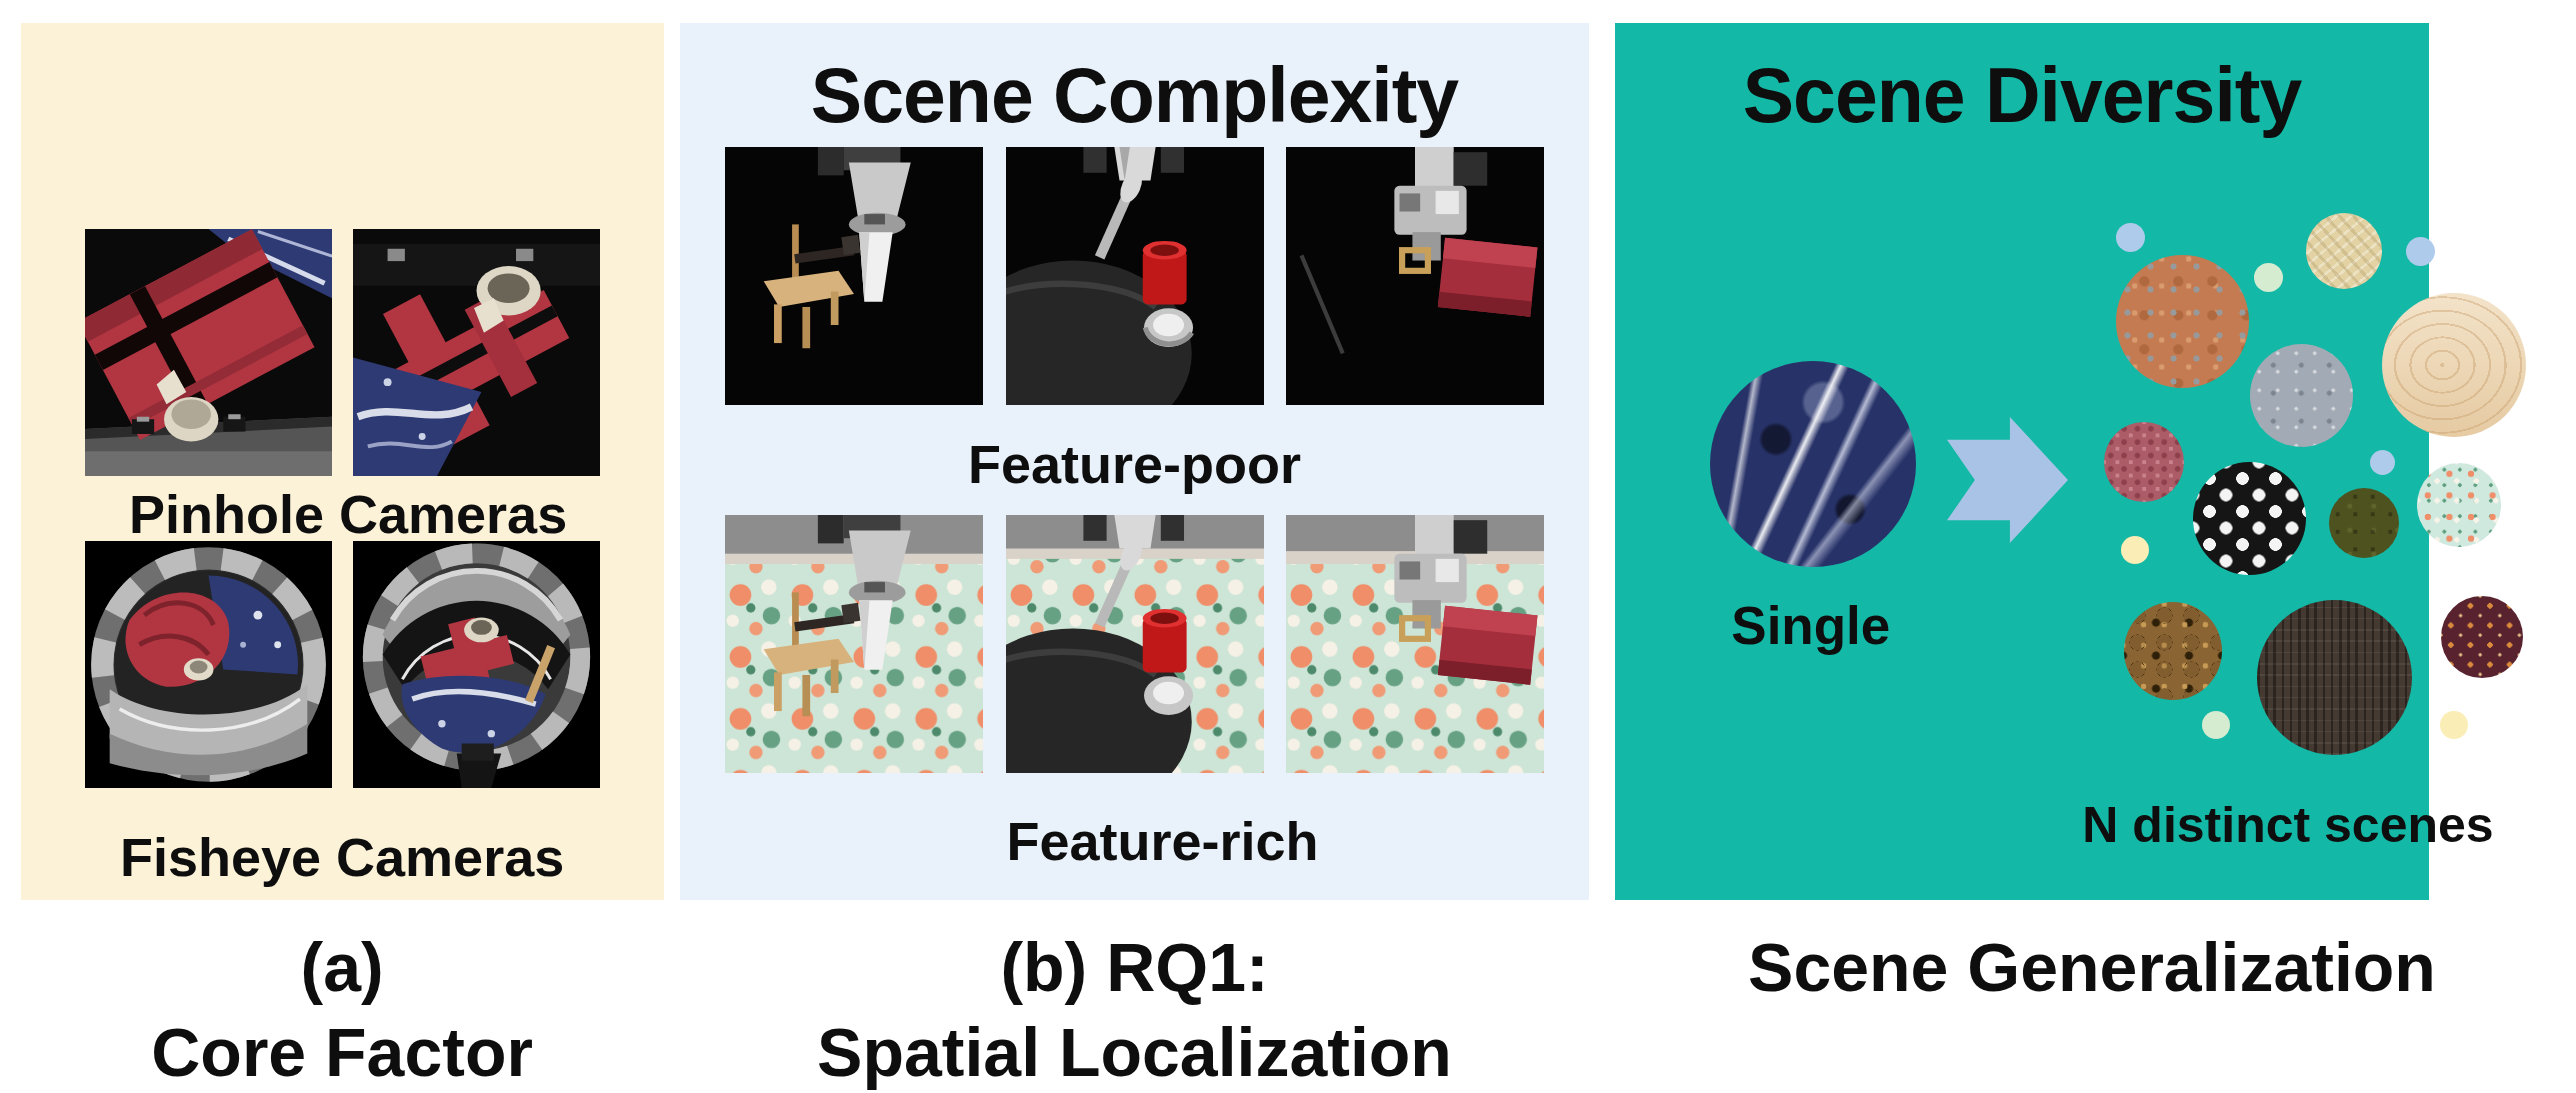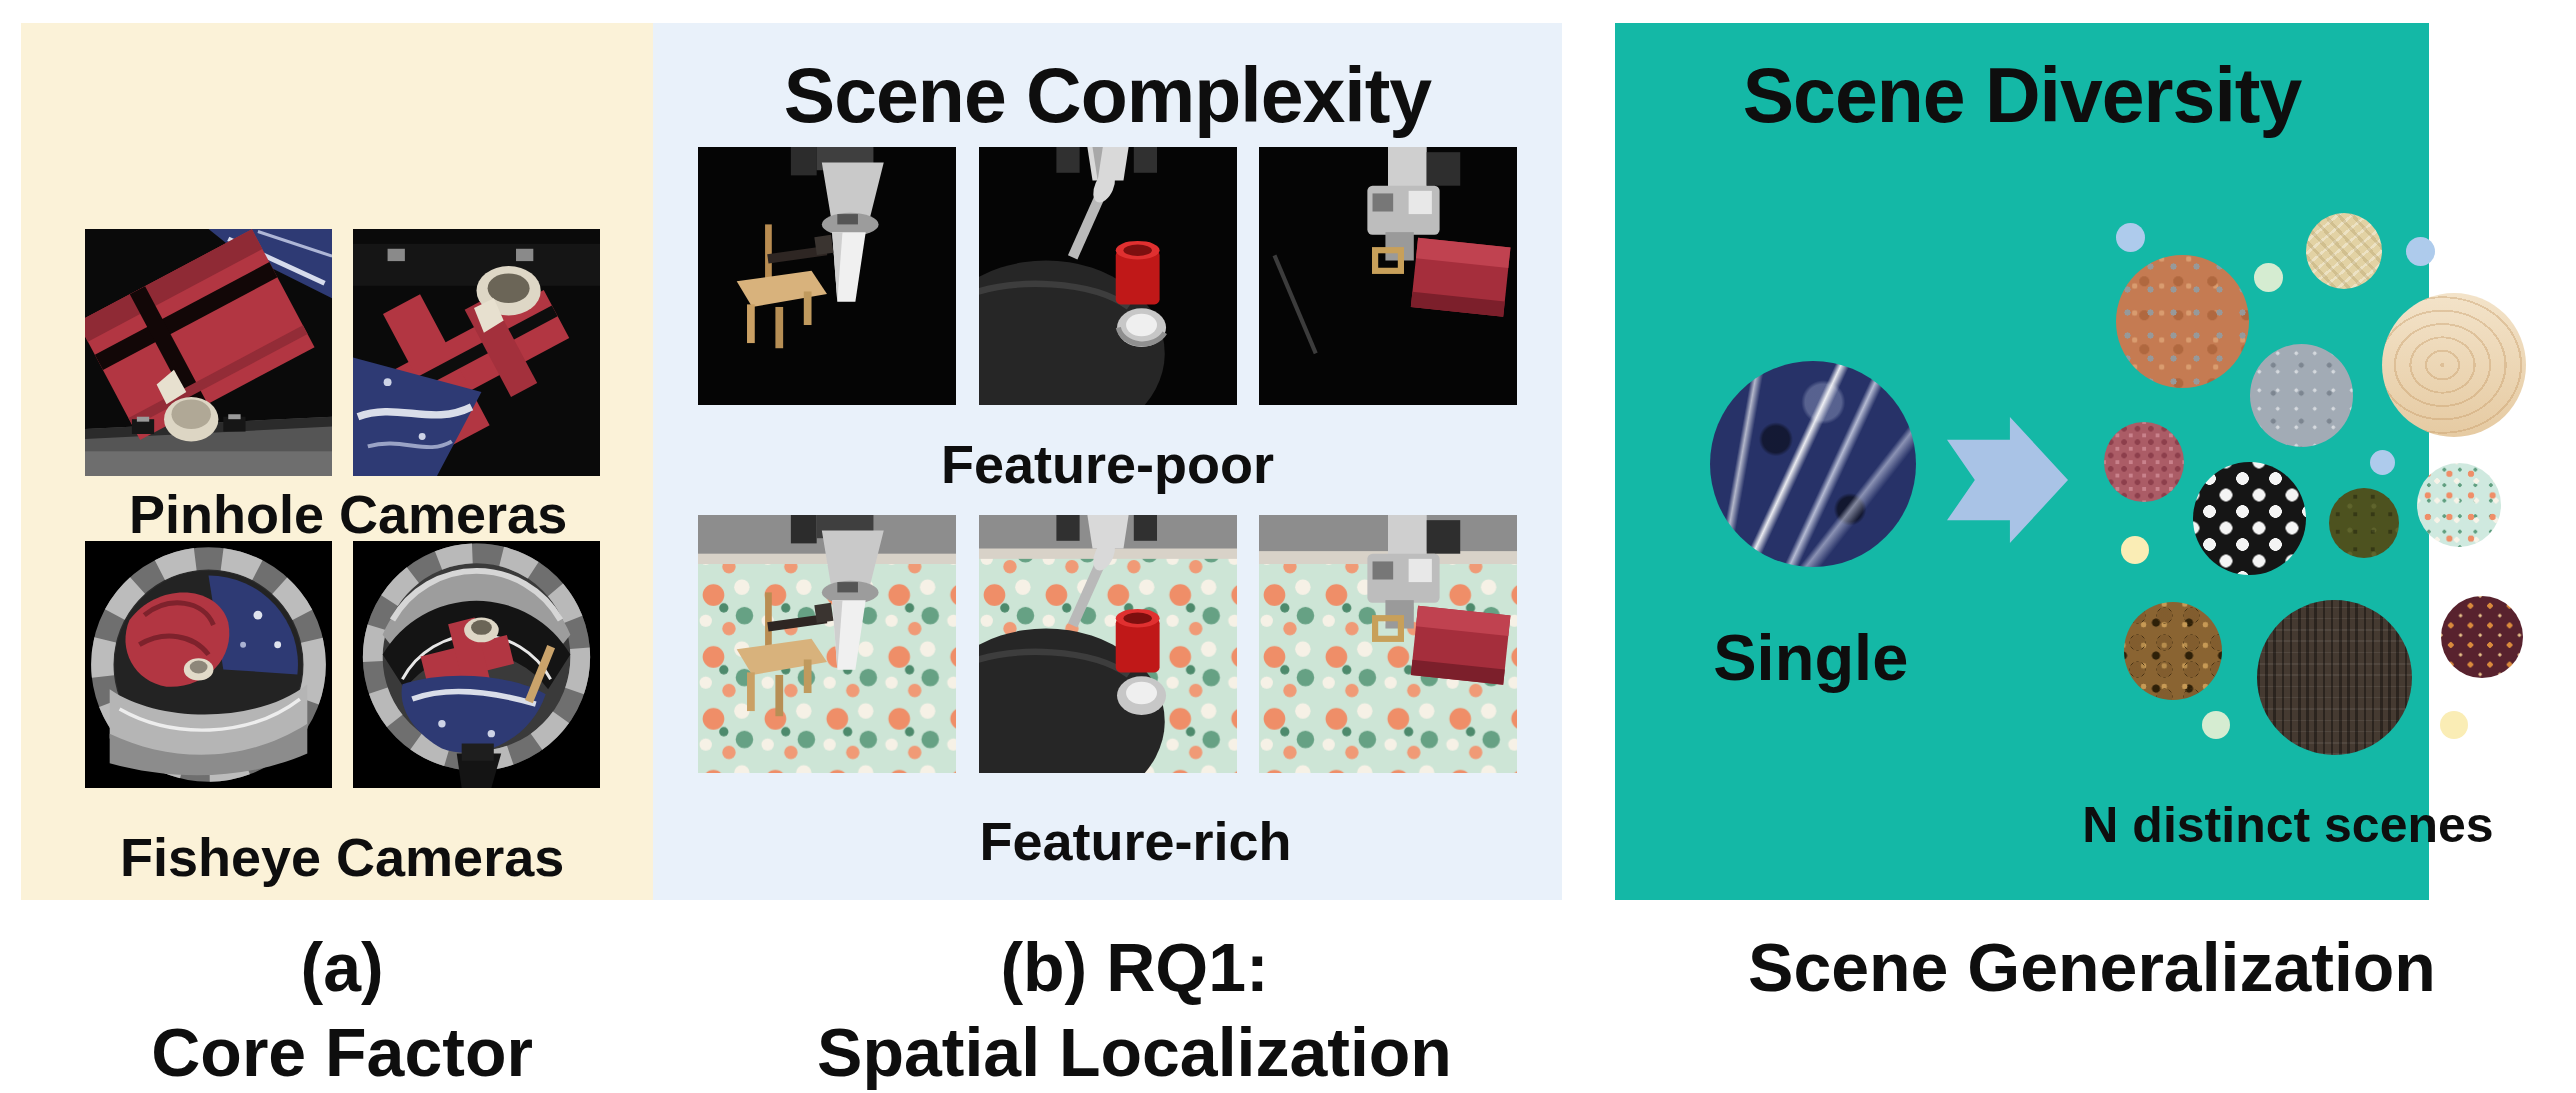--- a/index.html
+++ b/index.html
@@ -195,21 +195,21 @@
     </div>
 
     <div class="pcap" style="top:803px;">Fisheye Cameras</div>
   </div>
 
   <div class="footer" style="left:20.6px;width:643px;">
     <div>(a)</div>
     <div>Core Factor</div>
   </div>
 
-  <div class="panel" style="left:653px;width:909px;background:#e9f1fa;">
+  <div class="panel" style="left:680px;width:909px;background:#e9f1fa;">
     <div class="ptitle">Scene Complexity</div>
 
     <div class="img" style="left:45px;top:124px;width:258px;height:258px;">
       <svg viewBox="0 0 100 100" preserveAspectRatio="none">
         <rect width="100" height="100" fill="#050505"></rect>
         <rect x="36" y="0" width="10" height="11" fill="#2c2c2c"></rect>
         <rect x="46" y="0" width="22" height="9" fill="#3f3f3f"></rect>
         <path d="M48,6 L72,6 L66,30 L52,30 Z" fill="#c9c9c9"></path>
         <ellipse cx="59" cy="30" rx="11" ry="4.5" fill="#9c9c9c"></ellipse>
         <path d="M52,33 L65,33 L61,60 L54,60 Z" fill="#f0f0f0"></path>
@@ -347,21 +347,21 @@
   <div class="footer" style="left:680px;width:909px;">
     <div>(b) RQ1:</div>
     <div>Spatial Localization</div>
   </div>
 
   <div class="panel" style="left:1615px;width:814px;background:#14b8a6;">
     <div class="ptitle">Scene Diversity</div>
 
     <div class="circ tx-marble-blue" style="left:95px;top:338px;width:206px;height:206px;"></div>
 
-    <div class="clabel" style="left:10.3px;top:596px;width:371px;font-size:65px;line-height:77px;">
+    <div class="clabel" style="left:10.3px;top:564px;width:371px;font-size:53px;line-height:77px;">
       <div>Single</div>
     </div>
 
     <div style="position:absolute;left:332px;top:394px;width:121px;height:126px;">
       <svg viewBox="0 0 100 100" preserveAspectRatio="none" style="width:100%;height:100%;display:block;">
         <polygon points="0,18 52,18 52,0 100,50 52,100 52,82 0,82 23,50" fill="#a9c3e6"></polygon>
       </svg>
     </div>
 
     <div class="circ dot-blue" style="left:501px;top:200px;width:29px;height:29px;"></div>

